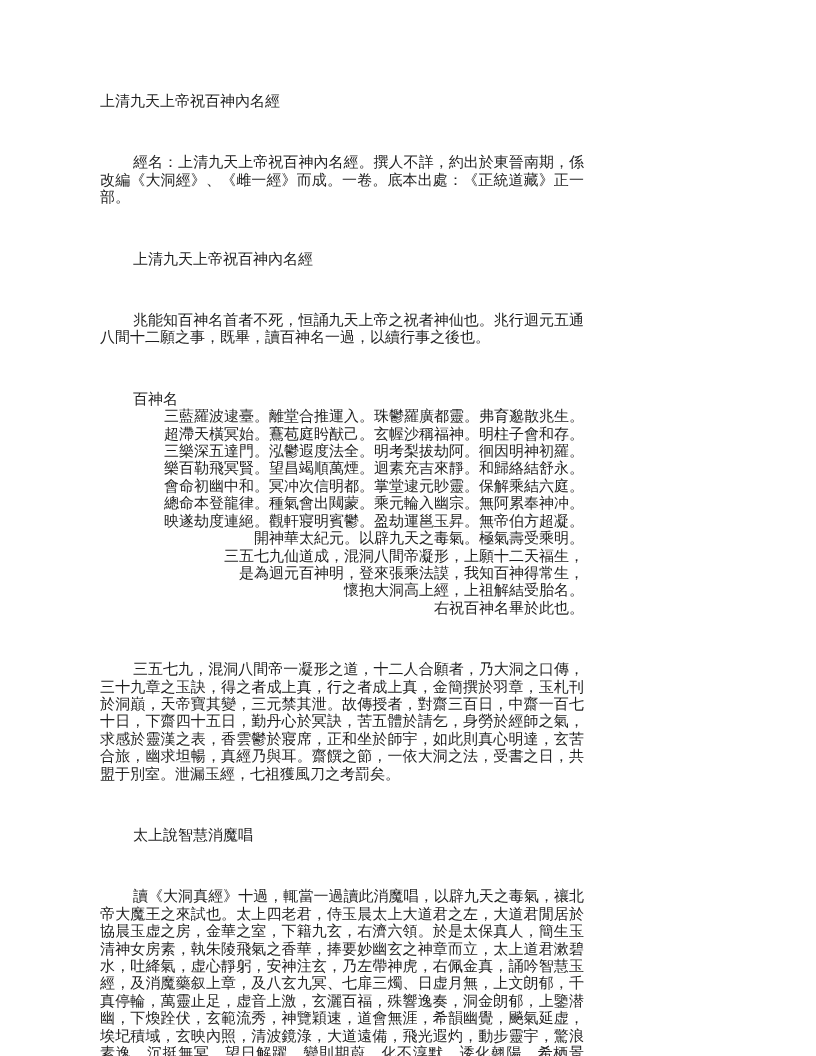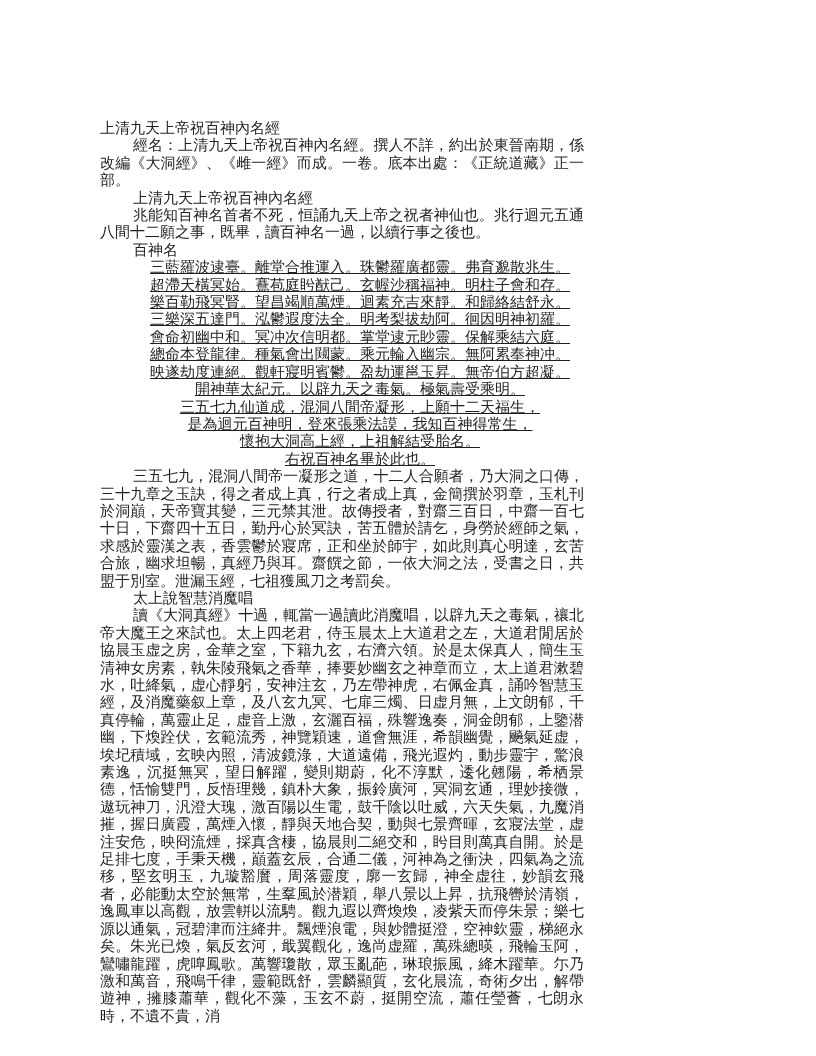--- a/index.html
+++ b/index.html
@@ -6,62 +6,62 @@
     margin: 0;
     padding: 0;
     background: #ffffff;
   }
   .page {
     position: relative;
     width: 684px;
     height: 1056px;
     box-sizing: border-box;
     background: #ffffff;
-    padding: 120px 100px 0 100px;
+    padding: 93px 100px 0 100px;
     overflow: hidden;
     font-family: "Liberation Serif", "DejaVu Serif", serif;
     color: #1f1f1f;
   }
   .page p {
     margin: 0;
     padding: 0;
     font-size: 15px;
     line-height: 17.4px;
     letter-spacing: 0;
     word-break: break-all;
   }
   p.title {
     text-indent: 0;
     text-align: left;
   }
   p.para {
     text-indent: 2.2em;
     text-align: justify;
+    margin-top: 44px;
   }
   p.verse {
     text-indent: 2.4em;
-    text-align: center;
+    text-align: right;
     white-space: nowrap;
-    text-decoration: underline;
   }
 </style>
 </head>
 <body>
 
 <main class="page">
   <div id="doc-body">
       <p class="title">上清九天上帝祝百神內名經</p>
       <p class="para">經名：上清九天上帝祝百神內名經。撰人不詳，約出於東晉南期，係改編《大洞經》、《雌一經》而成。一卷。底本出處：《正統道藏》正一部。</p>
       <p class="para">上清九天上帝祝百神內名經</p>
       <p class="para">兆能知百神名首者不死，恒誦九天上帝之祝者神仙也。兆行迴元五通八間十二願之事，既畢，讀百神名一過，以續行事之後也。</p>
       <p class="para">百神名</p>
       <p class="verse">三藍羅波逮臺。離堂合推運入。珠鬱羅廣都靈。弗育邈散兆生。</p>
       <p class="verse">超滯天橫冥始。鶱苞庭盻猷己。玄幄沙稱福神。明柱子會和存。</p>
+      <p class="verse">三樂深五達門。泓鬱遐度法全。明考梨拔劫阿。徊因明神初羅。</p>
       <p class="verse">樂百勒飛冥賢。望昌竭順萬煙。迴素充吉來靜。和歸絡結舒永。</p>
-      <p class="verse">三樂深五達門。泓鬱遐度法全。明考梨拔劫阿。徊因明神初羅。</p>
       <p class="verse">會命初幽中和。冥冲次信明都。掌堂逮元眇靈。保解乘結六庭。</p>
       <p class="verse">總命本登龍律。種氣會出闚蒙。乘元輪入幽宗。無阿累奉神冲。</p>
       <p class="verse">映遂劫度連絕。觀軒寢明賓鬱。盈劫運邕玉昇。無帝伯方超凝。</p>
       <p class="verse">開神華太紀元。以辟九天之毒氣。極氣壽受乘明。</p>
       <p class="verse">三五七九仙道成，混洞八間帝凝形，上願十二天福生，</p>
       <p class="verse">是為迴元百神明，登來張乘法謨，我知百神得常生，</p>
       <p class="verse">懷抱大洞高上經，上祖解結受胎名。</p>
       <p class="verse">右祝百神名畢於此也。</p>
       <p class="para">三五七九，混洞八間帝一凝形之道，十二人合願者，乃大洞之口傳，三十九章之玉訣，得之者成上真，行之者成上真，金簡撰於羽章，玉札刊於洞巔，天帝寶其變，三元禁其泄。故傳授者，對齋三百日，中齋一百七十日，下齋四十五日，勤丹心於冥訣，苦五體於請乞，身勞於經師之氣，求感於靈漢之表，香雲鬱於寢席，正和坐於師宇，如此則真心明達，玄苦合旅，幽求坦暢，真經乃與耳。齋饌之節，一依大洞之法，受書之日，共盟于別室。泄漏玉經，七祖獲風刀之考罰矣。</p>
       <p class="para">太上說智慧消魔唱</p>

